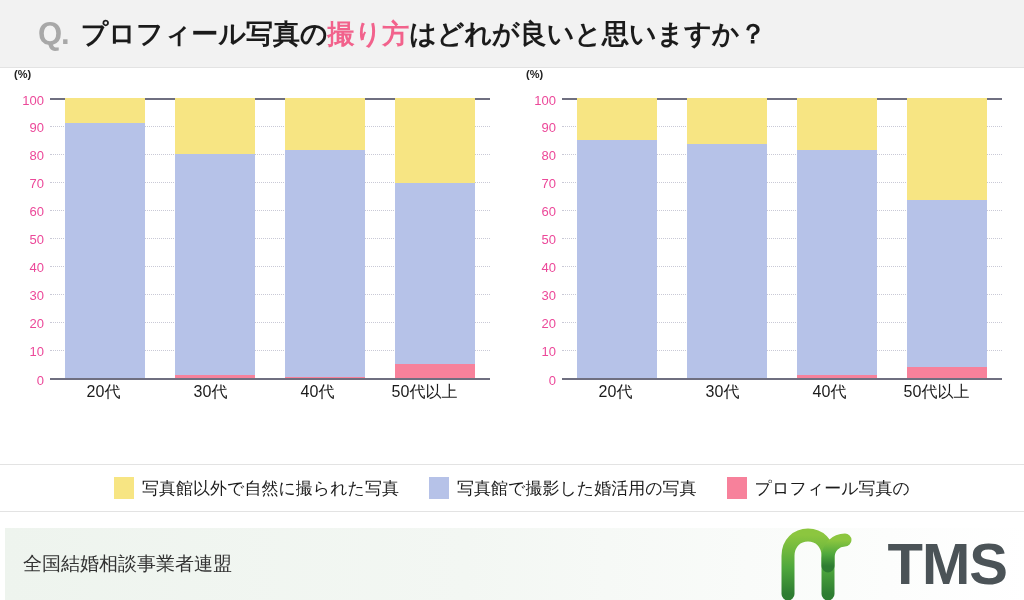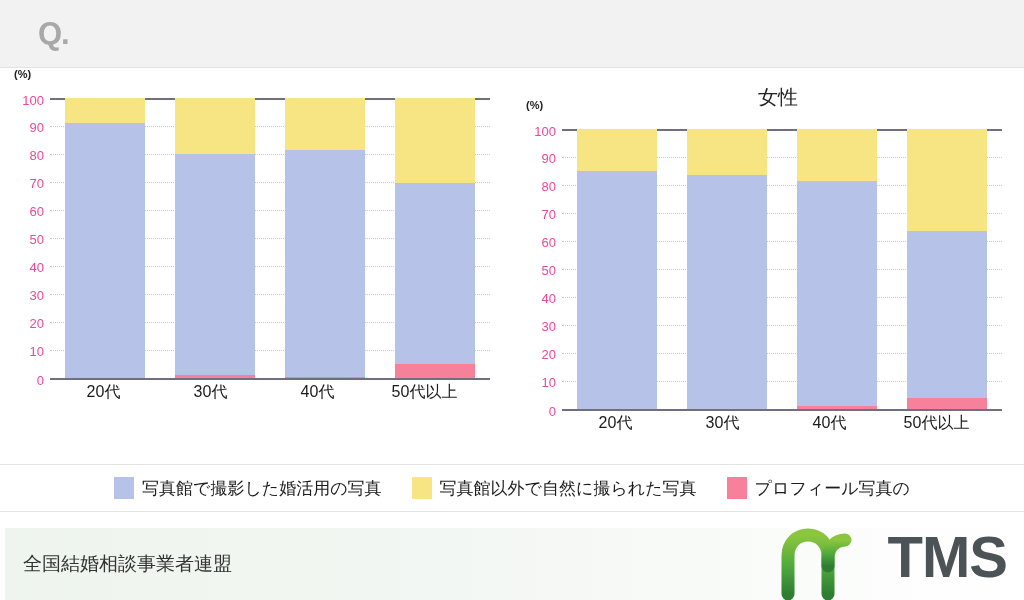--- a/index.html
+++ b/index.html
@@ -179,36 +179,38 @@
     box-sizing: border-box;
     padding: 0 22px 0 18px;
   }
   .footer-text {
     font-size: 19px;
     color: #333333;
     font-weight: normal;
   }
   .brand {
     display: flex;
+    align-items: center;
     gap: 18px;
   }
   .brand-mark { display: block; }
   .brand-name {
     font-size: 58px;
     font-weight: bold;
     color: #4b5357;
     letter-spacing: -1px;
     line-height: 1;
   }
 </style>
 </head>
 <body>
 
 <div class="header">
   <span class="q-mark">Q.</span>
+  <span class="q-title"><span>プロフィール写真の</span><span class="q-accent">撮り方</span><span>はどれが良いと思いますか？</span></span>
 </div>
 
 <div class="charts">
 
   <div class="chart-panel">
     <div class="plot-wrap">
       <div class="unit-label">(%)</div>
       <div class="plot" id="plot-0">
           <div class="gridline base" style="top: 100%;">
             <span class="ytick">0</span>
@@ -277,21 +279,20 @@
       <div class="xlabels" id="xlabels-0">
           <div class="xlabel">20代</div>
           <div class="xlabel">30代</div>
           <div class="xlabel">40代</div>
           <div class="xlabel">50代以上</div>
         </div>
     </div>
   </div>
 
   <div class="chart-panel">
-    <div class="chart-title">女性</div>
     <div class="plot-wrap">
       <div class="unit-label">(%)</div>
       <div class="plot" id="plot-1">
           <div class="gridline base" style="top: 100%;">
             <span class="ytick">0</span>
           </div>
           <div class="gridline" style="top: 90%;">
             <span class="ytick">10</span>
           </div>
           <div class="gridline" style="top: 80%;">
@@ -358,26 +359,26 @@
           <div class="xlabel">40代</div>
           <div class="xlabel">50代以上</div>
         </div>
     </div>
   </div>
 
 </div>
 
 <div class="legend" id="legend">
     <div class="legend-item">
+      <span class="swatch" style="background: rgb(247, 229, 131);"></span>
+      <span class="legend-label">写真館以外で自然に撮られた写真</span>
+    </div>
+    <div class="legend-item">
       <span class="swatch" style="background: rgb(182, 194, 232);"></span>
       <span class="legend-label">写真館で撮影した婚活用の写真</span>
-    </div>
-    <div class="legend-item">
-      <span class="swatch" style="background: rgb(247, 229, 131);"></span>
-      <span class="legend-label">写真館以外で自然に撮られた写真</span>
     </div>
     <div class="legend-item">
       <span class="swatch" style="background: rgb(247, 129, 155);"></span>
       <span class="legend-label">プロフィール写真の</span>
     </div>
   </div>
 
 <div class="footer">
   <span class="footer-text">全国結婚相談事業者連盟</span>
   <div class="brand">

